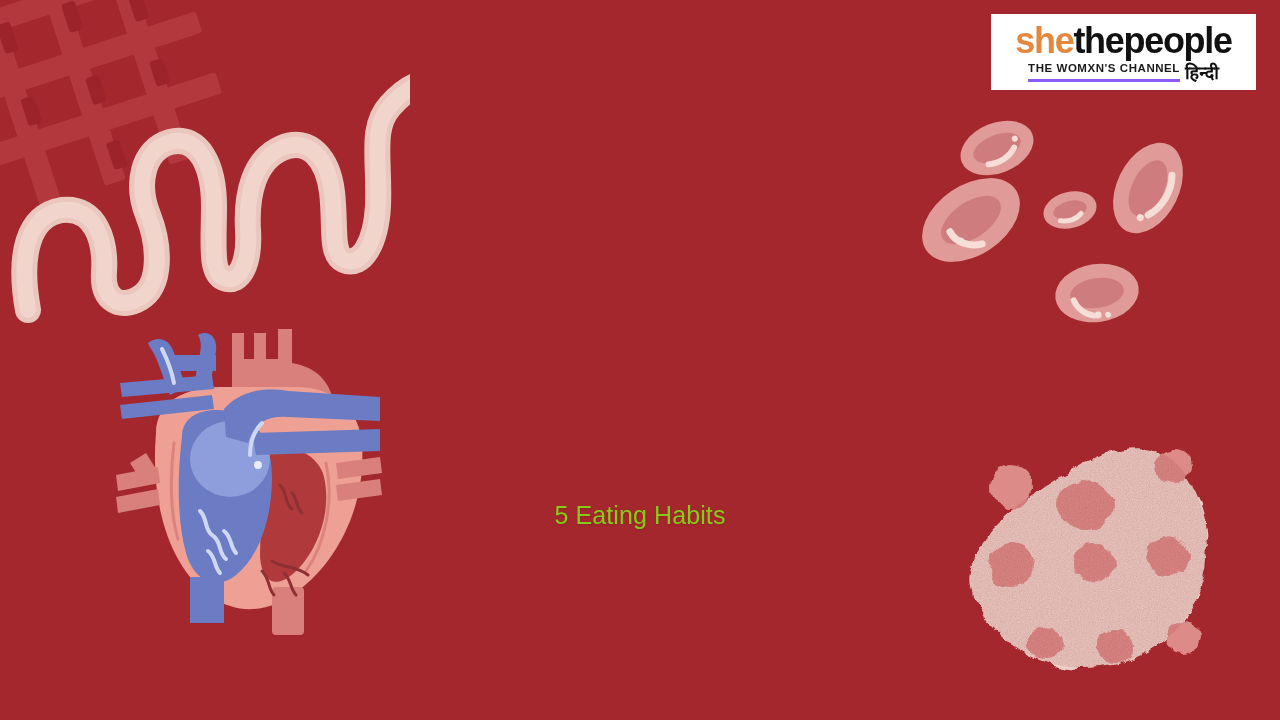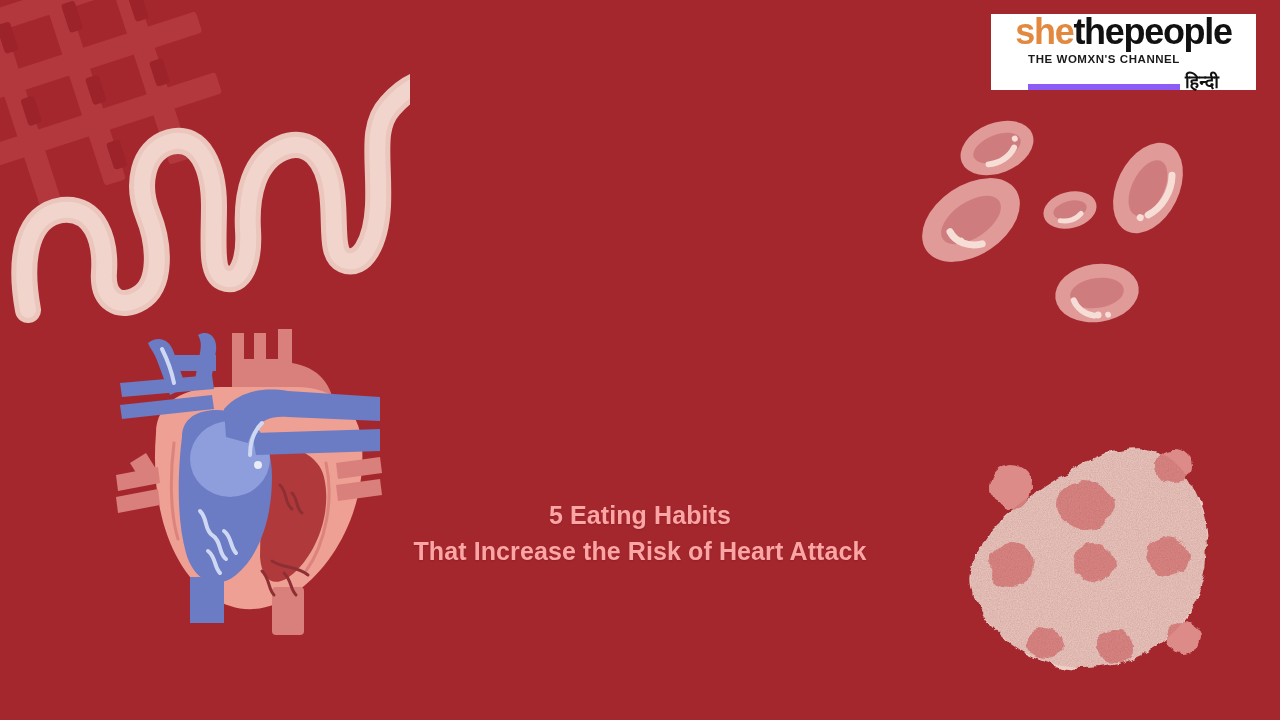--- a/index.html
+++ b/index.html
@@ -53,22 +53,22 @@
     text-align:center;
     transform:scaleX(1.04) scaleY(1.22);
     text-shadow:1px 1px 0 rgba(140,20,25,.35);
   }
   #line1{font-size:82px;margin-bottom:34px;}
   #line2{font-size:82px;margin-top:22px;}
 
   
   #subtitle{
     position:absolute;left:0;top:498px;width:1280px;
-    text-align:center;color:#fca5a5;
-    font-weight:700;font-size:25px;line-height:1.42;
+    text-align:center;color:#84cc16;
+    font-weight:400;font-size:25px;line-height:1.42;
     letter-spacing:.1px;
     text-shadow:0 1px 2px rgba(90,10,14,.25);
   }
   #subtitle .l1{display:block;}
   #subtitle .l2{display:block;}
 
   
   #logo{
     position:absolute;left:991px;top:14px;width:265px;height:76px;
     background:#ffffff;
@@ -82,21 +82,21 @@
     white-space:nowrap;
   }
   #logo-word .she{color:#e2883f;}
   #logo-word .ppl{color:#111111;}
   #logo-sub{
     display:flex;align-items:flex-end;justify-content:center;gap:5px;
     margin-top:3px;white-space:nowrap;
   }
   #logo-tag{
     font-size:11.5px;font-weight:600;color:#1a1a1a;letter-spacing:.55px;
-    border-bottom:6px solid #8b5cf6;padding-bottom:19px;
+    border-bottom:3px solid #8b5cf6;padding-bottom:5px;
   }
   #logo-hindi{
     font-size:18px;font-weight:700;color:#111;line-height:.95;
     font-family:"DejaVu Sans", sans-serif;
   }
 </style>
 </head>
 <body>
 
 <div id="stage">
@@ -259,21 +259,20 @@
     <g filter="url(#grain)" opacity=".45">
       <path d="M58,168 C70,128 118,96 168,68 C206,48 246,46 268,76
                C292,108 300,152 286,194 C272,236 232,266 186,272
                C142,278 96,258 72,226 C56,206 52,188 58,168 Z" fill="#7a1f26"></path>
     </g>
   </svg>
 
 
   <div id="subtitle">
     <span class="l1">5 Eating Habits</span>
-    <span class="l2">That Increase the Risk of Heart Attack</span>
   </div>
 
   <div id="logo">
     <div id="logo-word"><span class="she">she</span><span class="ppl">thepeople</span></div>
     <div id="logo-sub">
       <span id="logo-tag">THE WOMXN'S CHANNEL</span>
       <span id="logo-hindi">हिन्दी</span>
     </div>
   </div>
 

